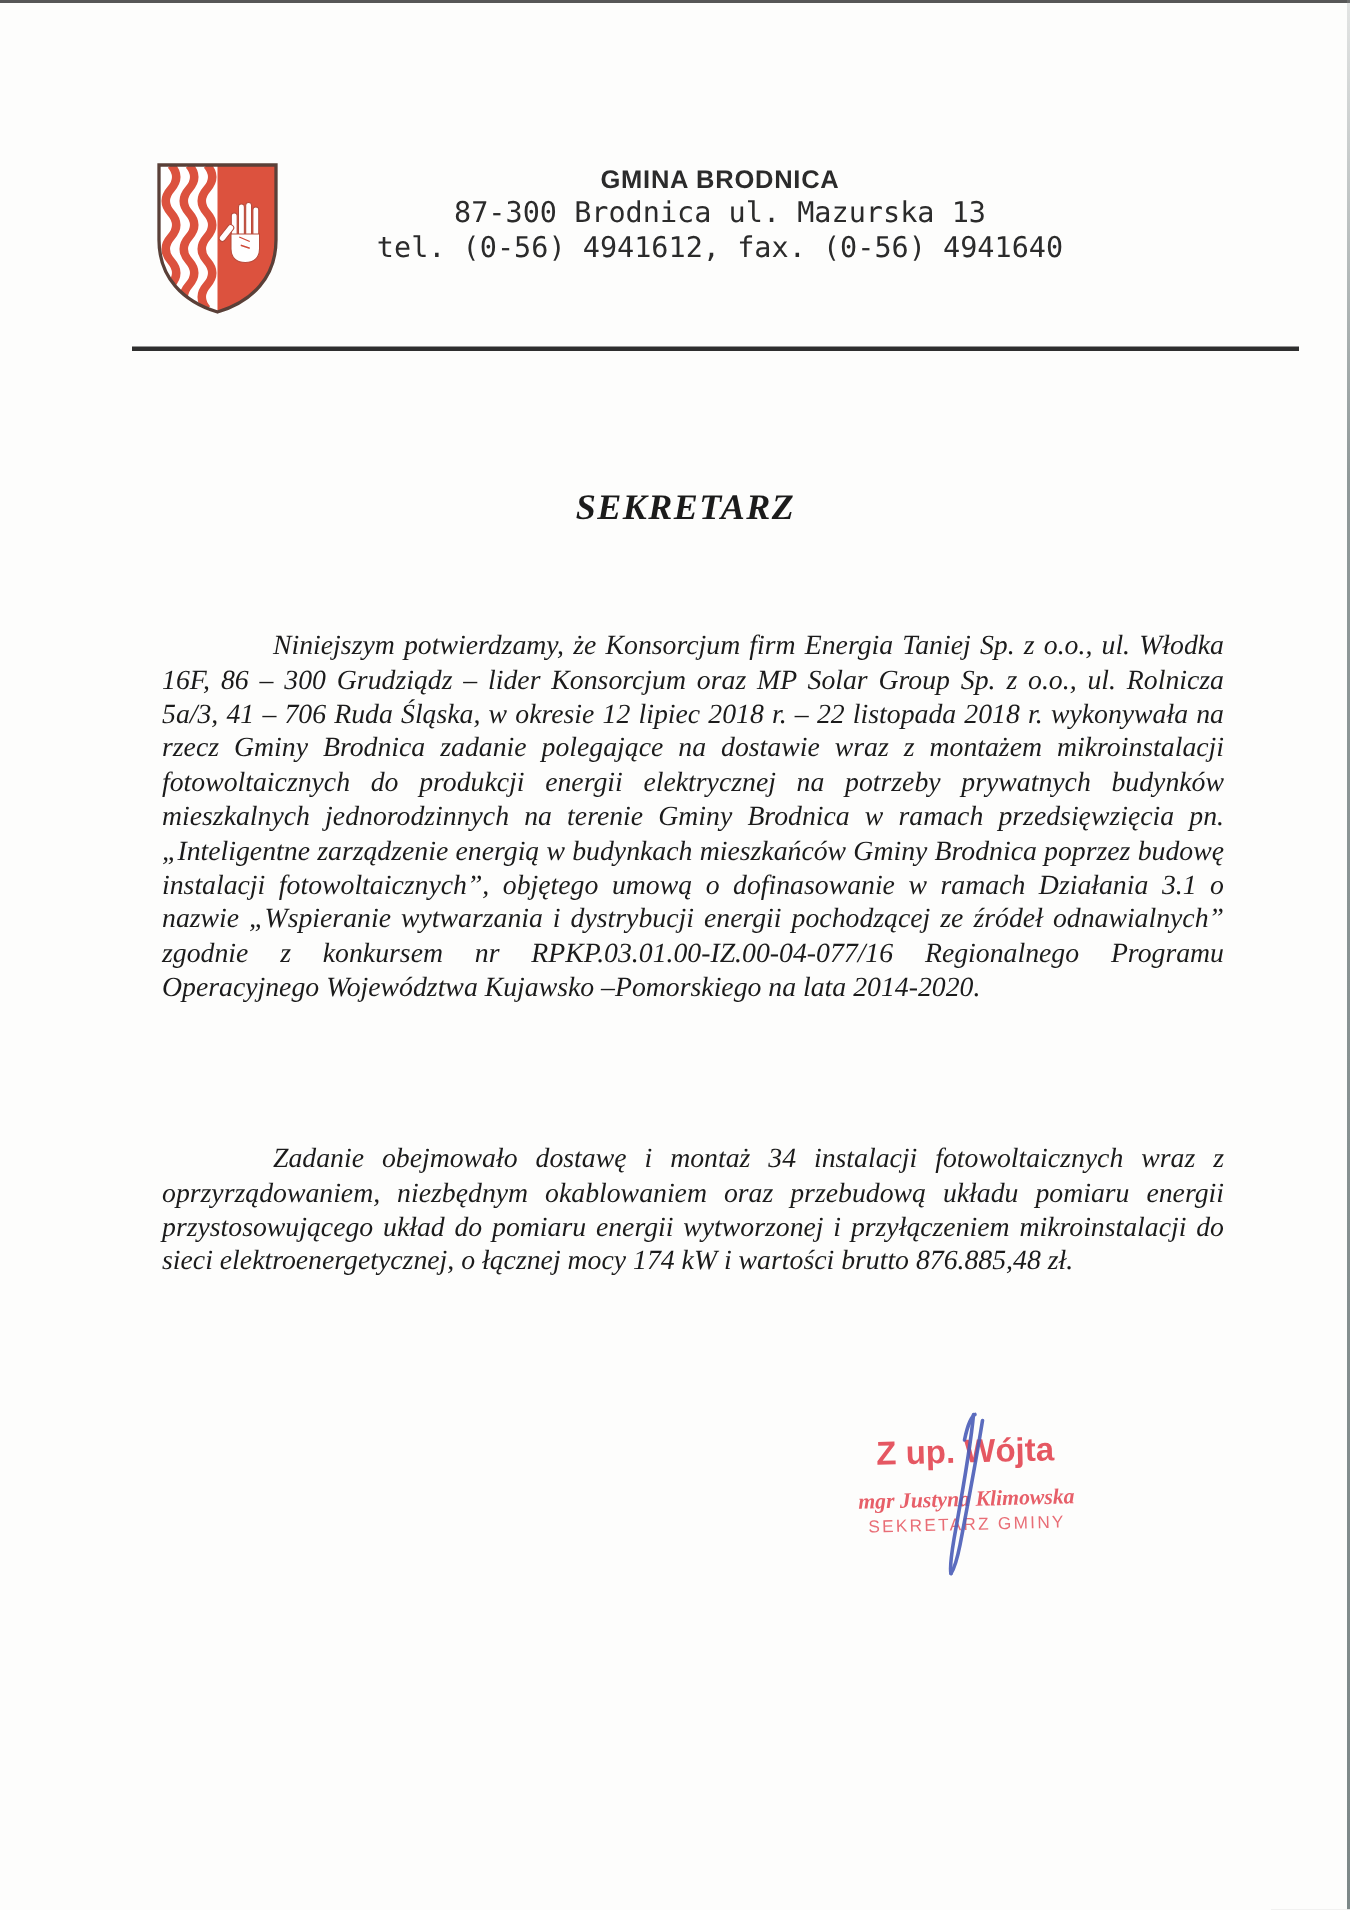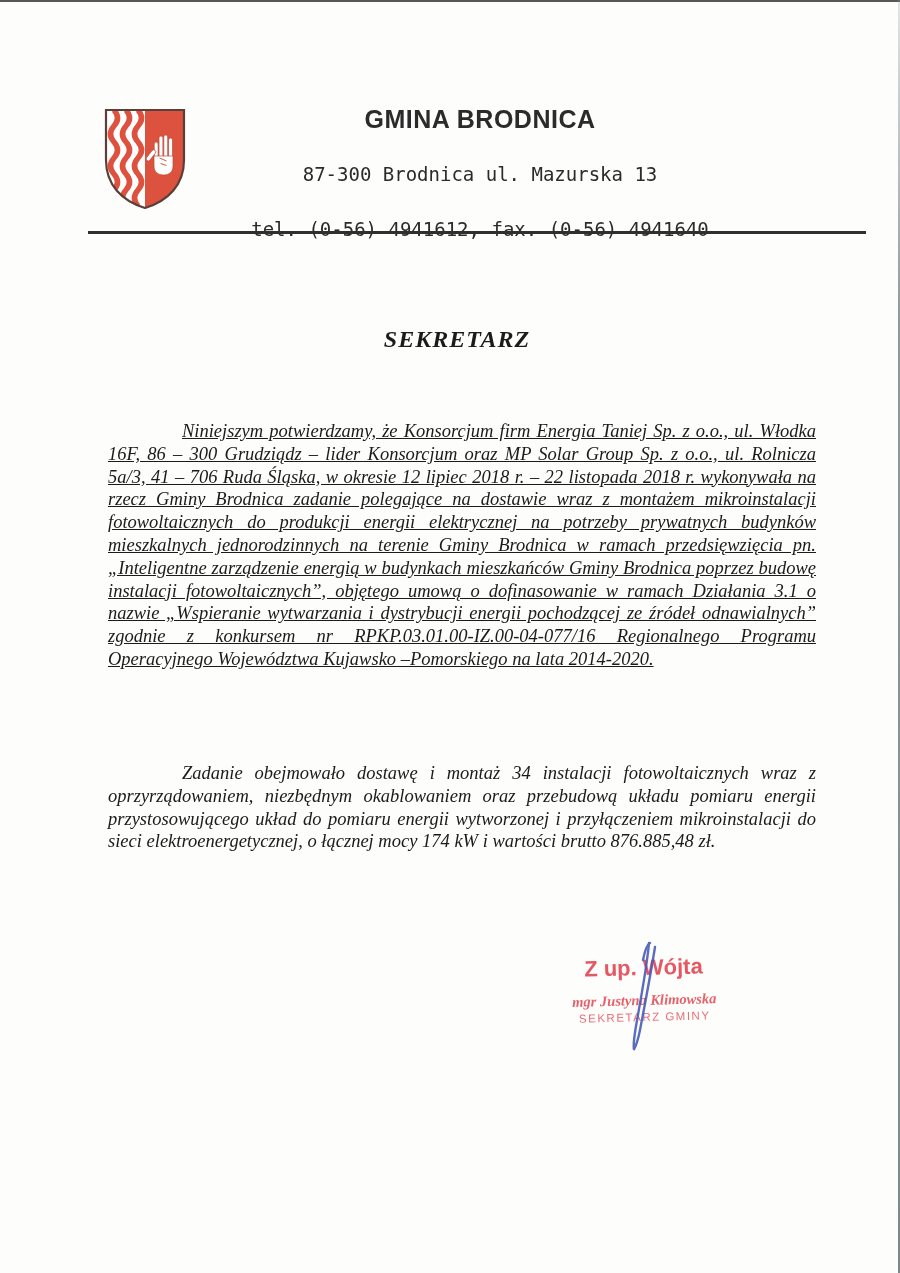--- a/index.html
+++ b/index.html
@@ -9,32 +9,32 @@
     font-family:"Liberation Serif",serif;color:#1b1b1b;
   }
   
   .scan-edge-top{position:absolute;top:0;left:0;width:100%;height:2px;background:#575757;}
   .scan-edge-right{position:absolute;top:0;right:0;width:2px;height:100%;
     background:linear-gradient(to bottom,rgba(150,156,156,.25),rgba(125,136,136,.85) 25%,#7d8888);}
   
   .crest{position:absolute;left:101px;top:106px;}
   
   .letterhead{position:absolute;left:130px;top:108px;width:700px;text-align:center;color:#2b2b2b;}
-  .org-name{font-family:"Liberation Sans",sans-serif;font-weight:bold;font-size:25px;line-height:23px;letter-spacing:.5px;}
-  .addr,.telfax{font-family:"DejaVu Sans Mono",monospace;font-size:19px;line-height:23px;white-space:nowrap;margin-top:32px;}
+  .org-name{font-family:"Liberation Sans",sans-serif;font-weight:bold;font-size:17px;line-height:23px;letter-spacing:.5px;}
+  .addr,.telfax{font-family:"DejaVu Sans Mono",monospace;font-size:19px;line-height:23px;white-space:nowrap;}
   .email{font-family:"Liberation Sans",sans-serif;font-weight:bold;font-size:17.5px;line-height:23px;}
   .rule{position:absolute;left:88px;top:231px;width:778px;height:3px;background:#2f2f2f;}
   .dateline{position:absolute;left:440px;top:238px;width:350px;text-align:right;
     font-style:italic;font-size:19px;white-space:nowrap;}
   .doc-title{position:absolute;left:100px;top:326px;width:714px;text-align:center;
     font-weight:bold;font-style:italic;font-size:24px;letter-spacing:1px;}
   
   .para{position:absolute;left:108px;width:708px;font-style:italic;font-size:18.5px;
     line-height:22.8px;text-align:justify;text-indent:74px;color:#1b1b1b;}
-  .p1{top:420px;text-decoration:underline;}
+  .p1{top:420px;}
   .p2{top:738px;margin-top:24px;}
   .p3{top:872px;}
   
   .stamp{position:absolute;left:530px;top:955px;width:228px;text-align:center;
     transform:rotate(-1.5deg);color:#e44a55;}
   .stamp-l1{font-family:"Liberation Sans",sans-serif;font-weight:bold;font-size:22px;opacity:.92;}
   .stamp-l2{font-family:"Liberation Serif",serif;font-style:italic;font-weight:bold;
     font-size:14.5px;margin-top:11px;opacity:.88;}
   .stamp-l3{font-family:"Liberation Sans",sans-serif;font-size:11.5px;letter-spacing:1.5px;
     margin-top:2px;opacity:.8;}

